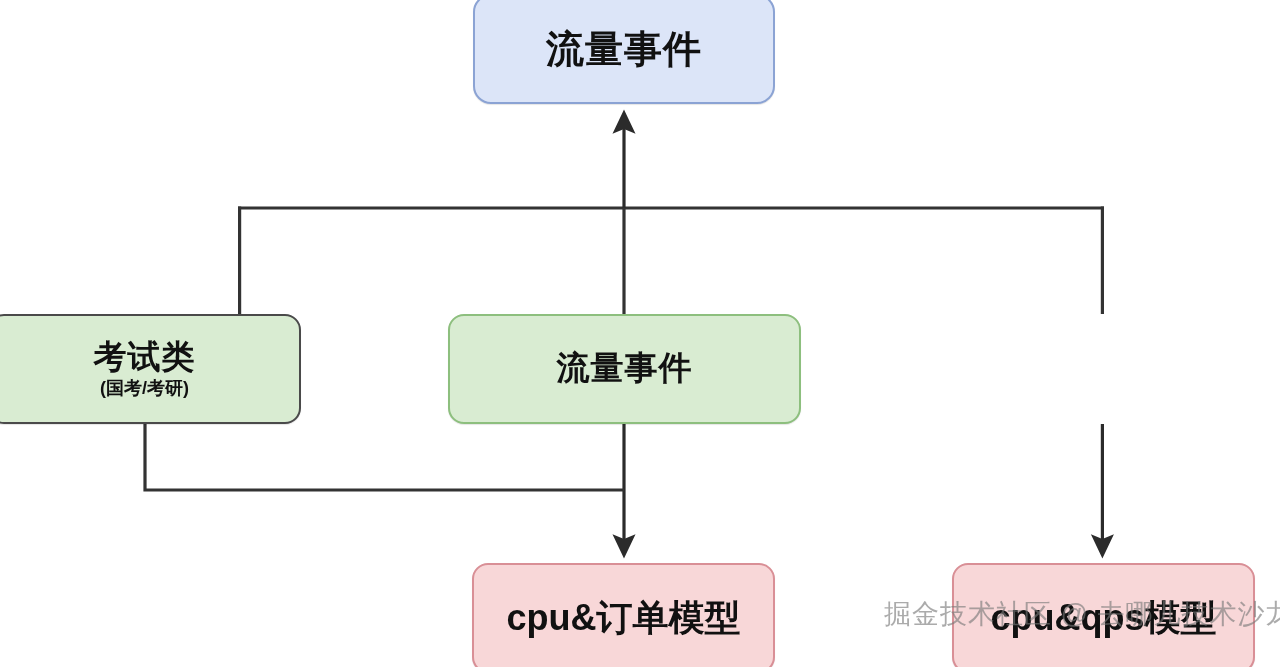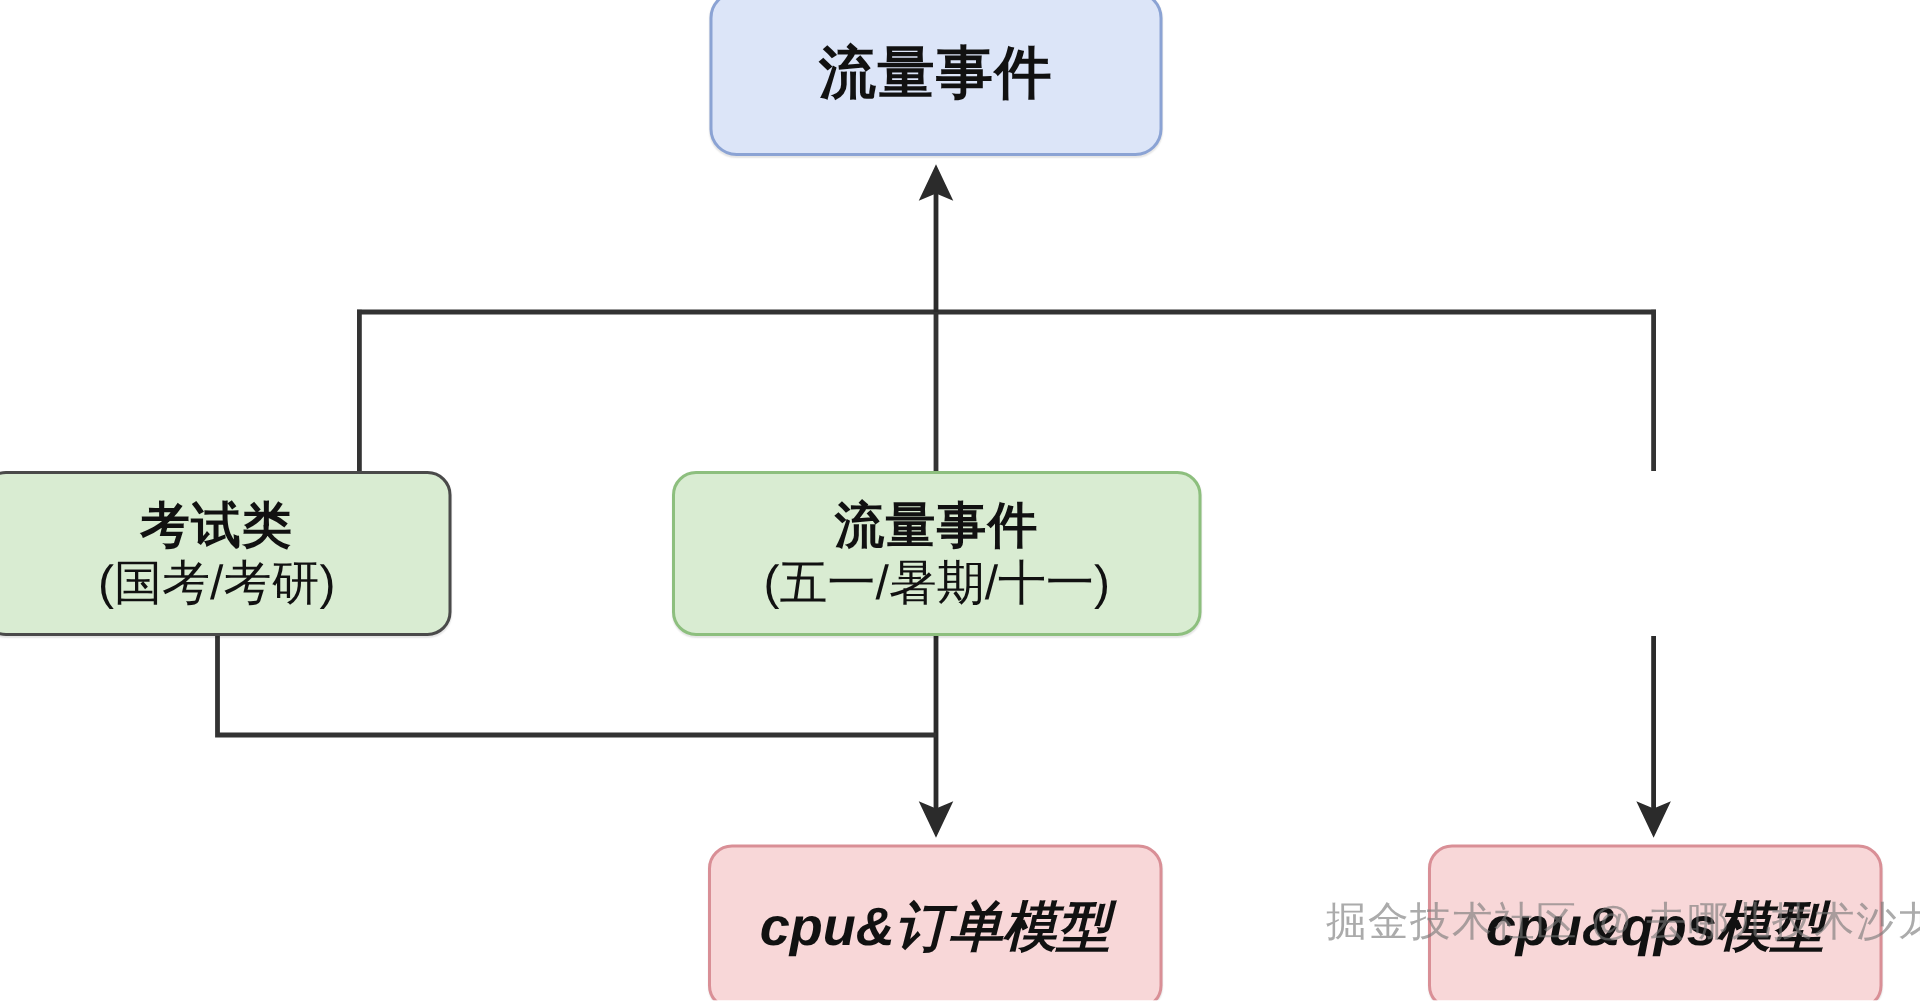--- a/index.html
+++ b/index.html
@@ -67,22 +67,22 @@
     border: 2px solid #8dbf7e;
     box-shadow: 0 1px 1px rgba(0,0,0,0.10);
   }
   .node.green .title {
     font-size: 33px;
     font-weight: 700;
     letter-spacing: 1px;
     margin-bottom: 2px;
   }
   .node.green .subtitle {
-    font-size: 32px;
-    font-weight: 400;
+    font-size: 18px;
+    font-weight: 700;
     letter-spacing: 0px;
     text-align: center;
   }
   #node-exam {
     left: -12px;
     top: 314px;
     width: 313px;
     height: 110px;
     border-color: #4a4a4a;
     border-width: 2px;
@@ -102,21 +102,20 @@
   
   .node.pink {
     background: #f8d7d8;
     border: 2px solid #d98f96;
     box-shadow: 0 1px 1px rgba(0,0,0,0.10);
   }
   .node.pink .title {
     font-size: 36px;
     font-weight: 700;
     letter-spacing: 0px;
-    font-style: italic;
   }
   #node-cpu-order-model {
     left: 472px;
     top: 563px;
     width: 303px;
     height: 110px;
   }
   #node-cpu-qps-model {
     left: 952px;
     top: 563px;
@@ -168,21 +167,20 @@
     <span class="title">流量事件</span>
   </div>
 
   <div class="node green" id="node-exam">
     <span class="title">考试类</span>
     <span class="subtitle">(国考/考研)</span>
   </div>
 
   <div class="node green" id="node-holiday">
     <span class="title">流量事件</span>
-    <span class="subtitle">(五一/暑期/十一)</span>
   </div>
 
 
   <div class="node pink" id="node-cpu-order-model">
     <span class="title">cpu&amp;订单模型</span>
   </div>
 
   <div class="node pink" id="node-cpu-qps-model">
     <span class="title">cpu&amp;qps模型</span>
   </div>

